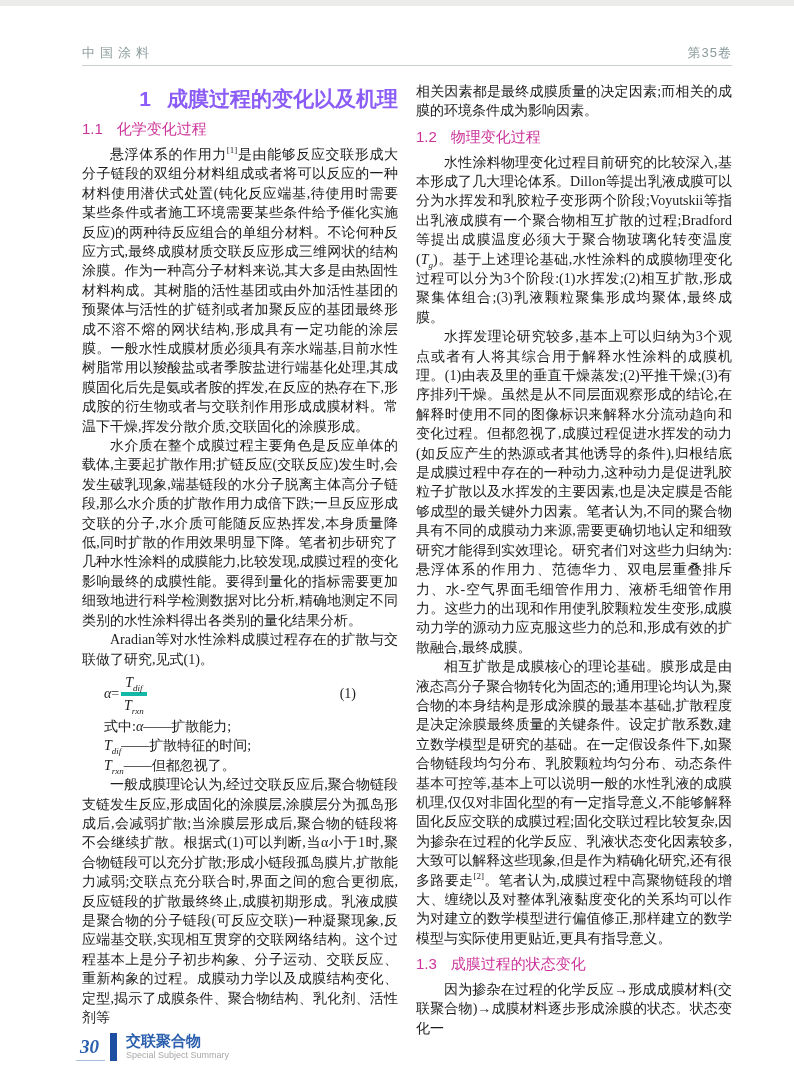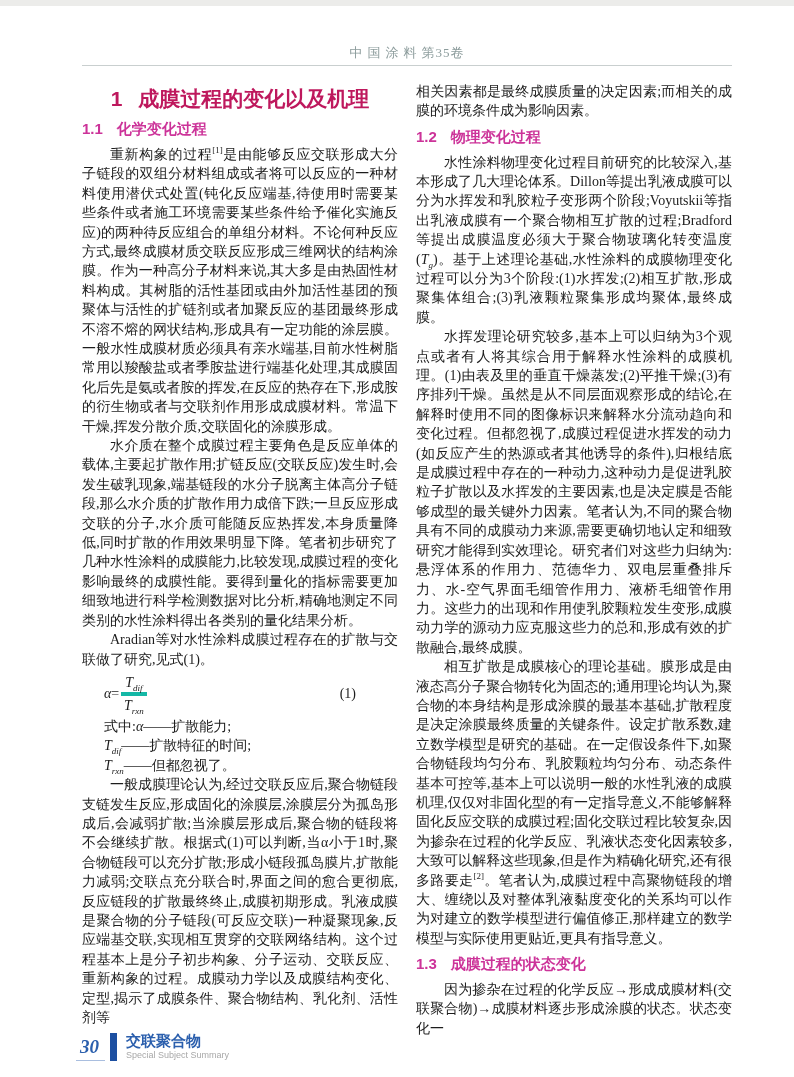--- a/index.html
+++ b/index.html
@@ -13,47 +13,47 @@
     position:relative;
     width:794px; height:1077px;
     background:#ffffff;
     border-top:6px solid #ececea;
     overflow:hidden;
     color:#1c1c1c;
   }
   
   .running-head {
     position:absolute; top:38px; left:82px; right:62px;
-    display:flex; justify-content:center; align-items:flex-end;
-    font-family:Liberation Serif, serif;
+    display:flex; justify-content:space-between; align-items:flex-end;
+    font-family:Liberation Sans, sans-serif;
     font-size:13px; color:#8c9c9c;
   }
   .journal-name { letter-spacing:5px; }
   .volume-label { letter-spacing:1px; }
   .head-rule {
     position:absolute; top:59px; left:82px; right:62px;
     border-top:1px solid #c9cfcf; height:0;
   }
   
   .content {
     position:absolute; top:76px; left:82px; width:650px;
     display:flex; gap:18px;
   }
   .col { width:316px; font-size:14px; line-height:19.4px; text-align:justify; }
   .col p { margin:0; text-indent:2em; }
   .col p.noindent { text-indent:0; }
   h1.sec {
     font-family:"Liberation Sans","DejaVu Sans",sans-serif;
-    color:#be185d; font-size:21px; font-weight:bold;
-    margin:4px 0 9px 0; line-height:1.2; text-align:center;
+    color:#8b5cf6; font-size:21px; font-weight:bold;
+    margin:4px 0 9px 0; line-height:1.2; text-align:right;
   }
   h1.sec .sec-num { margin-right:16px; }
   h2.subsec {
     font-family:"Liberation Sans","DejaVu Sans",sans-serif;
-    color:#cc3399; font-size:15px; font-weight:bold;
+    color:#cc3399; font-size:15px; font-weight:normal;
     margin:7px 0 6px 0; line-height:1.25; text-align:left;
   }
   h2.subsec .sec-num { margin-right:14px; }
   sup.ref { font-size:9px; vertical-align:super; line-height:0; }
   .mvar { font-style:italic; font-family:"Liberation Serif","DejaVu Serif",serif; }
   sub.msub { font-size:9px; font-style:italic; vertical-align:sub; line-height:0; }
   
   .equation {
     display:flex; align-items:center;
     margin:5px 0 3px 0; padding-left:22px;
@@ -104,21 +104,21 @@
     <div class="col">
 
       <h1 class="sec">
         <span class="sec-num">1</span><span>成膜过程的变化以及机理</span>
       </h1>
 
       <h2 class="subsec">
         <span class="sec-num">1.1</span><span>化学变化过程</span>
       </h2>
 
-      <p><span>重新构象的过程</span><sup class="ref">[1]</sup><span>是由能够反应交联形成大分子链段的双组分材料组成或者将可以反应的一种材料使用潜伏式处置(钝化反应端基,待使用时需要某些条件或者施工环境需要某些条件给予催化实施反应)的两种待反应组合的单组分材料。不论何种反应方式,最终成膜材质交联反应形成三维网状的结构涂膜。作为一种高分子材料来说,其大多是由热固性材料构成。其树脂的活性基团或由外加活性基团的预聚体与活性的扩链剂或者加聚反应的基团最终形成不溶不熔的网状结构,形成具有一定功能的涂层膜。一般水性成膜材质必须具有亲水端基,目前水性树脂常用以羧酸盐或者季胺盐进行端基化处理,其成膜固化后先是氨或者胺的挥发,在反应的热存在下,形成胺的衍生物或者与交联剂作用形成成膜材料。常温下干燥,挥发分散介质,交联固化的涂膜形成。</span></p>
+      <p><span>悬浮体系的作用力</span><sup class="ref">[1]</sup><span>是由能够反应交联形成大分子链段的双组分材料组成或者将可以反应的一种材料使用潜伏式处置(钝化反应端基,待使用时需要某些条件或者施工环境需要某些条件给予催化实施反应)的两种待反应组合的单组分材料。不论何种反应方式,最终成膜材质交联反应形成三维网状的结构涂膜。作为一种高分子材料来说,其大多是由热固性材料构成。其树脂的活性基团或由外加活性基团的预聚体与活性的扩链剂或者加聚反应的基团最终形成不溶不熔的网状结构,形成具有一定功能的涂层膜。一般水性成膜材质必须具有亲水端基,目前水性树脂常用以羧酸盐或者季胺盐进行端基化处理,其成膜固化后先是氨或者胺的挥发,在反应的热存在下,形成胺的衍生物或者与交联剂作用形成成膜材料。常温下干燥,挥发分散介质,交联固化的涂膜形成。</span></p>
 
       <p>水介质在整个成膜过程主要角色是反应单体的载体,主要起扩散作用;扩链反应(交联反应)发生时,会发生破乳现象,端基链段的水分子脱离主体高分子链段,那么水介质的扩散作用力成倍下跌;一旦反应形成交联的分子,水介质可能随反应热挥发,本身质量降低,同时扩散的作用效果明显下降。笔者初步研究了几种水性涂料的成膜能力,比较发现,成膜过程的变化影响最终的成膜性能。要得到量化的指标需要更加细致地进行科学检测数据对比分析,精确地测定不同类别的水性涂料得出各类别的量化结果分析。</p>
 
       <p>Aradian等对水性涂料成膜过程存在的扩散与交联做了研究,见式(1)。</p>
 
       <div class="equation">
         <span class="mvar">α</span>
           <span>=</span>
         <span class="frac">
           <span class="num"><span class="mvar">T</span><sub class="msub">dif</sub></span>

